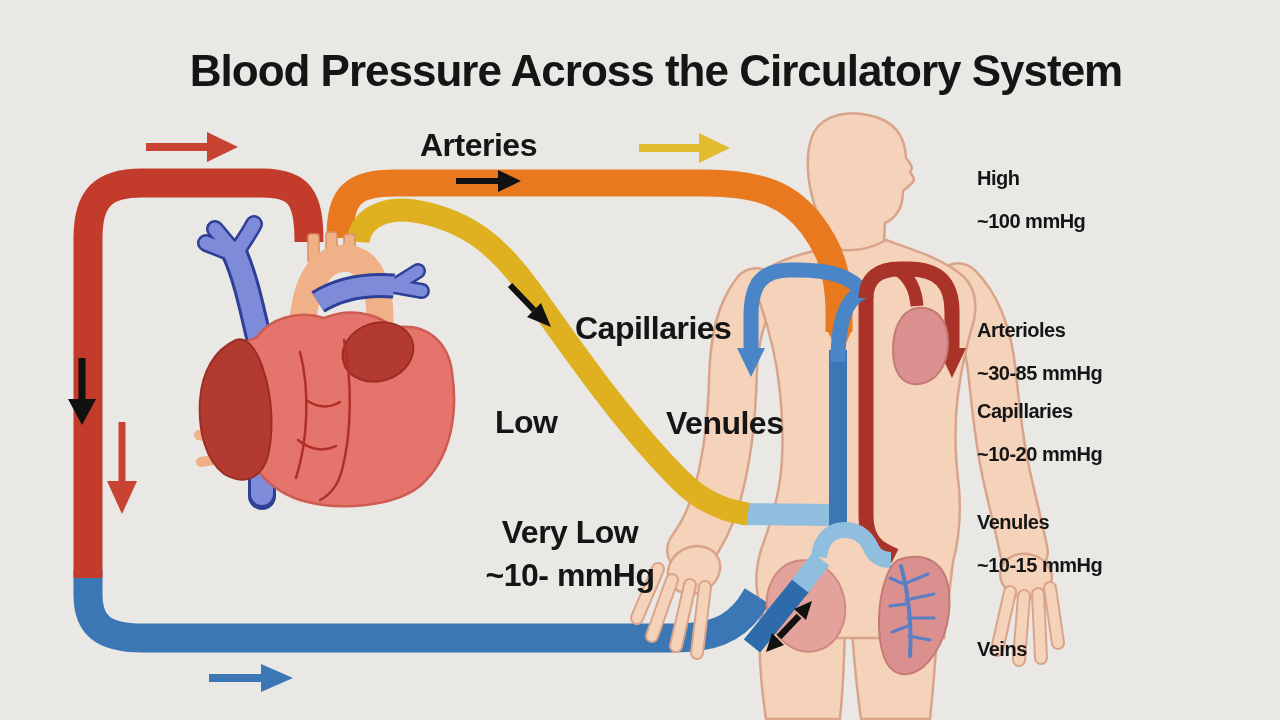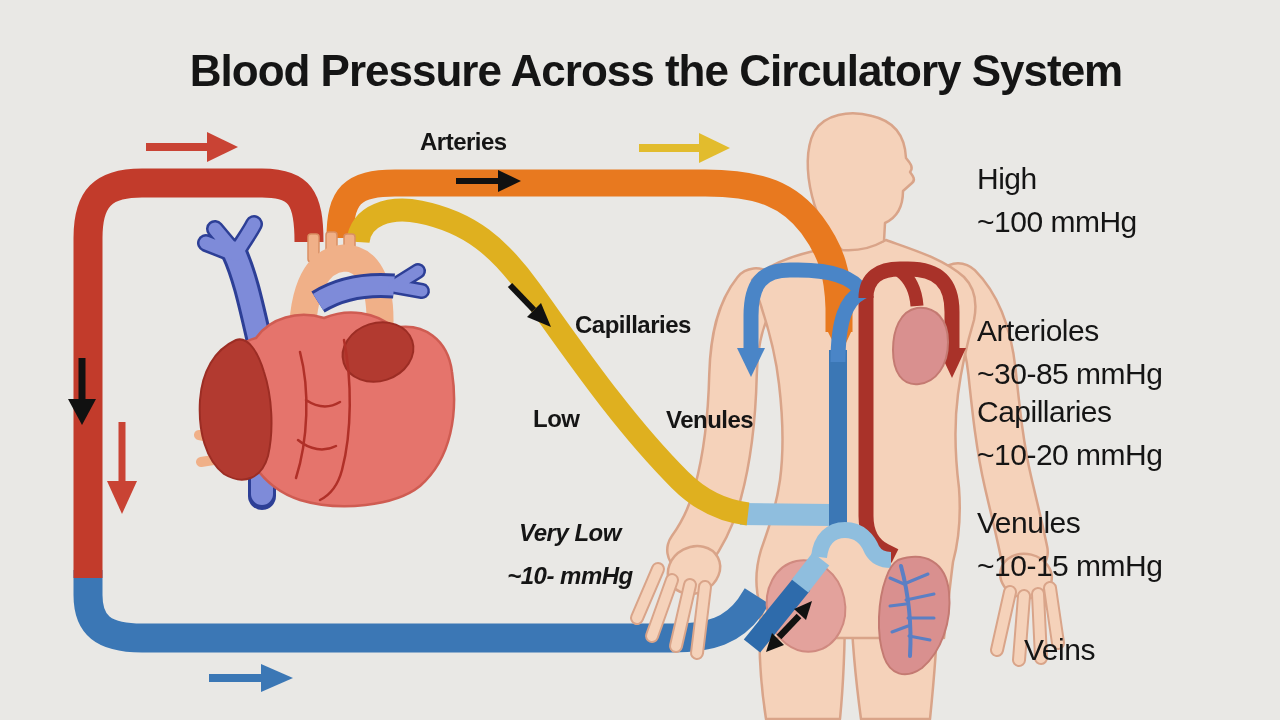--- a/index.html
+++ b/index.html
@@ -12,23 +12,23 @@
   }
   .stage svg{position:absolute;left:0;top:0;}
   .lbl{
     position:absolute;font-weight:bold;color:var(--c-text,#151515);
     white-space:nowrap;letter-spacing:-0.5px;line-height:1.05;
   }
   .title{
     position:absolute;top:46px;left:0;width:100%;text-align:center;
     font-size:44px;font-weight:bold;letter-spacing:-1px;color:var(--c-text,#151515);
   }
-  .flow{font-size:24px;}
-  .verylow{text-align:center;line-height:43px;font-style:italic;}
-  .legend-group{position:absolute;left:977px;font-size:30px;font-weight:normal;
+  .flow{font-size:32px;}
+  .verylow{text-align:center;line-height:43px;}
+  .legend-group{position:absolute;left:977px;font-size:20px;font-weight:bold;
     color:var(--c-text,#151515);line-height:43px;letter-spacing:-0.5px;white-space:nowrap;}
   
   .t-red{stroke:var(--c-artery-red,#c23b2b);fill:none;}
   .t-blue{stroke:var(--c-vein-blue,#3b77b5);fill:none;}
   .t-orange{stroke:var(--c-artery-orange,#e8791f);fill:none;}
   .t-yellow{stroke:var(--c-capillary-yellow,#dfb01f);fill:none;}
   .t-lblue{stroke:var(--c-venule-light-blue,#8fbede);fill:none;}
   .t-dblue{stroke:var(--c-vein-dark-blue,#2e6bab);fill:none;}
   .t-bloop{stroke:var(--c-shoulder-loop-blue,#4a85c7);fill:none;}
   .t-dred{stroke:var(--c-arteriole-dark-red,#a93229);fill:none;}
@@ -179,21 +179,21 @@
     <ellipse class="skin" cx="1026" cy="576" rx="26" ry="22" transform="rotate(14 1026 576)"></ellipse>
     <path class="skin-under" stroke-width="14" stroke-linecap="round" d="M 1010 592 L 997 650 M 1024 596 L 1019 660 M 1038 594 L 1041 658 M 1050 588 L 1058 643"></path>
     <path class="skin-line" stroke-width="10" stroke-linecap="round" d="M 1010 592 L 997 650 M 1024 596 L 1019 660 M 1038 594 L 1041 658 M 1050 588 L 1058 643"></path>
   </g>
 </svg>
 
 <div class="title">Blood Pressure Across the Circulatory System</div>
 
 <div class="lbl flow" style="left:420px;top:129px;">Arteries</div>
 <div class="lbl flow" style="left:575px;top:312px;">Capillaries</div>
-<div class="lbl flow" style="left:533px;top:406px;">Low</div>
+<div class="lbl flow" style="left:495px;top:406px;">Low</div>
 <div class="lbl flow" style="left:666px;top:407px;">Venules</div>
 <div class="lbl flow verylow" style="left:455px;top:511px;width:230px;">
   <div>Very Low</div>
   <div>~10- mmHg</div>
 </div>
 
 <div class="legend-group" style="top:157px;">
   <div>High</div>
   <div>~100 mmHg</div>
 </div>
@@ -202,17 +202,17 @@
   <div>~30-85 mmHg</div>
 </div>
 <div class="legend-group" style="top:390px;">
   <div>Capillaries</div>
   <div>~10-20 mmHg</div>
 </div>
 <div class="legend-group" style="top:501px;">
   <div>Venules</div>
   <div>~10-15 mmHg</div>
 </div>
-<div class="legend-group" style="top:628px;margin-left:47px;">
+<div class="legend-group" style="top:628px;">
   <div>Veins</div>
 </div>
 
 </div>
 
 </body></html>

